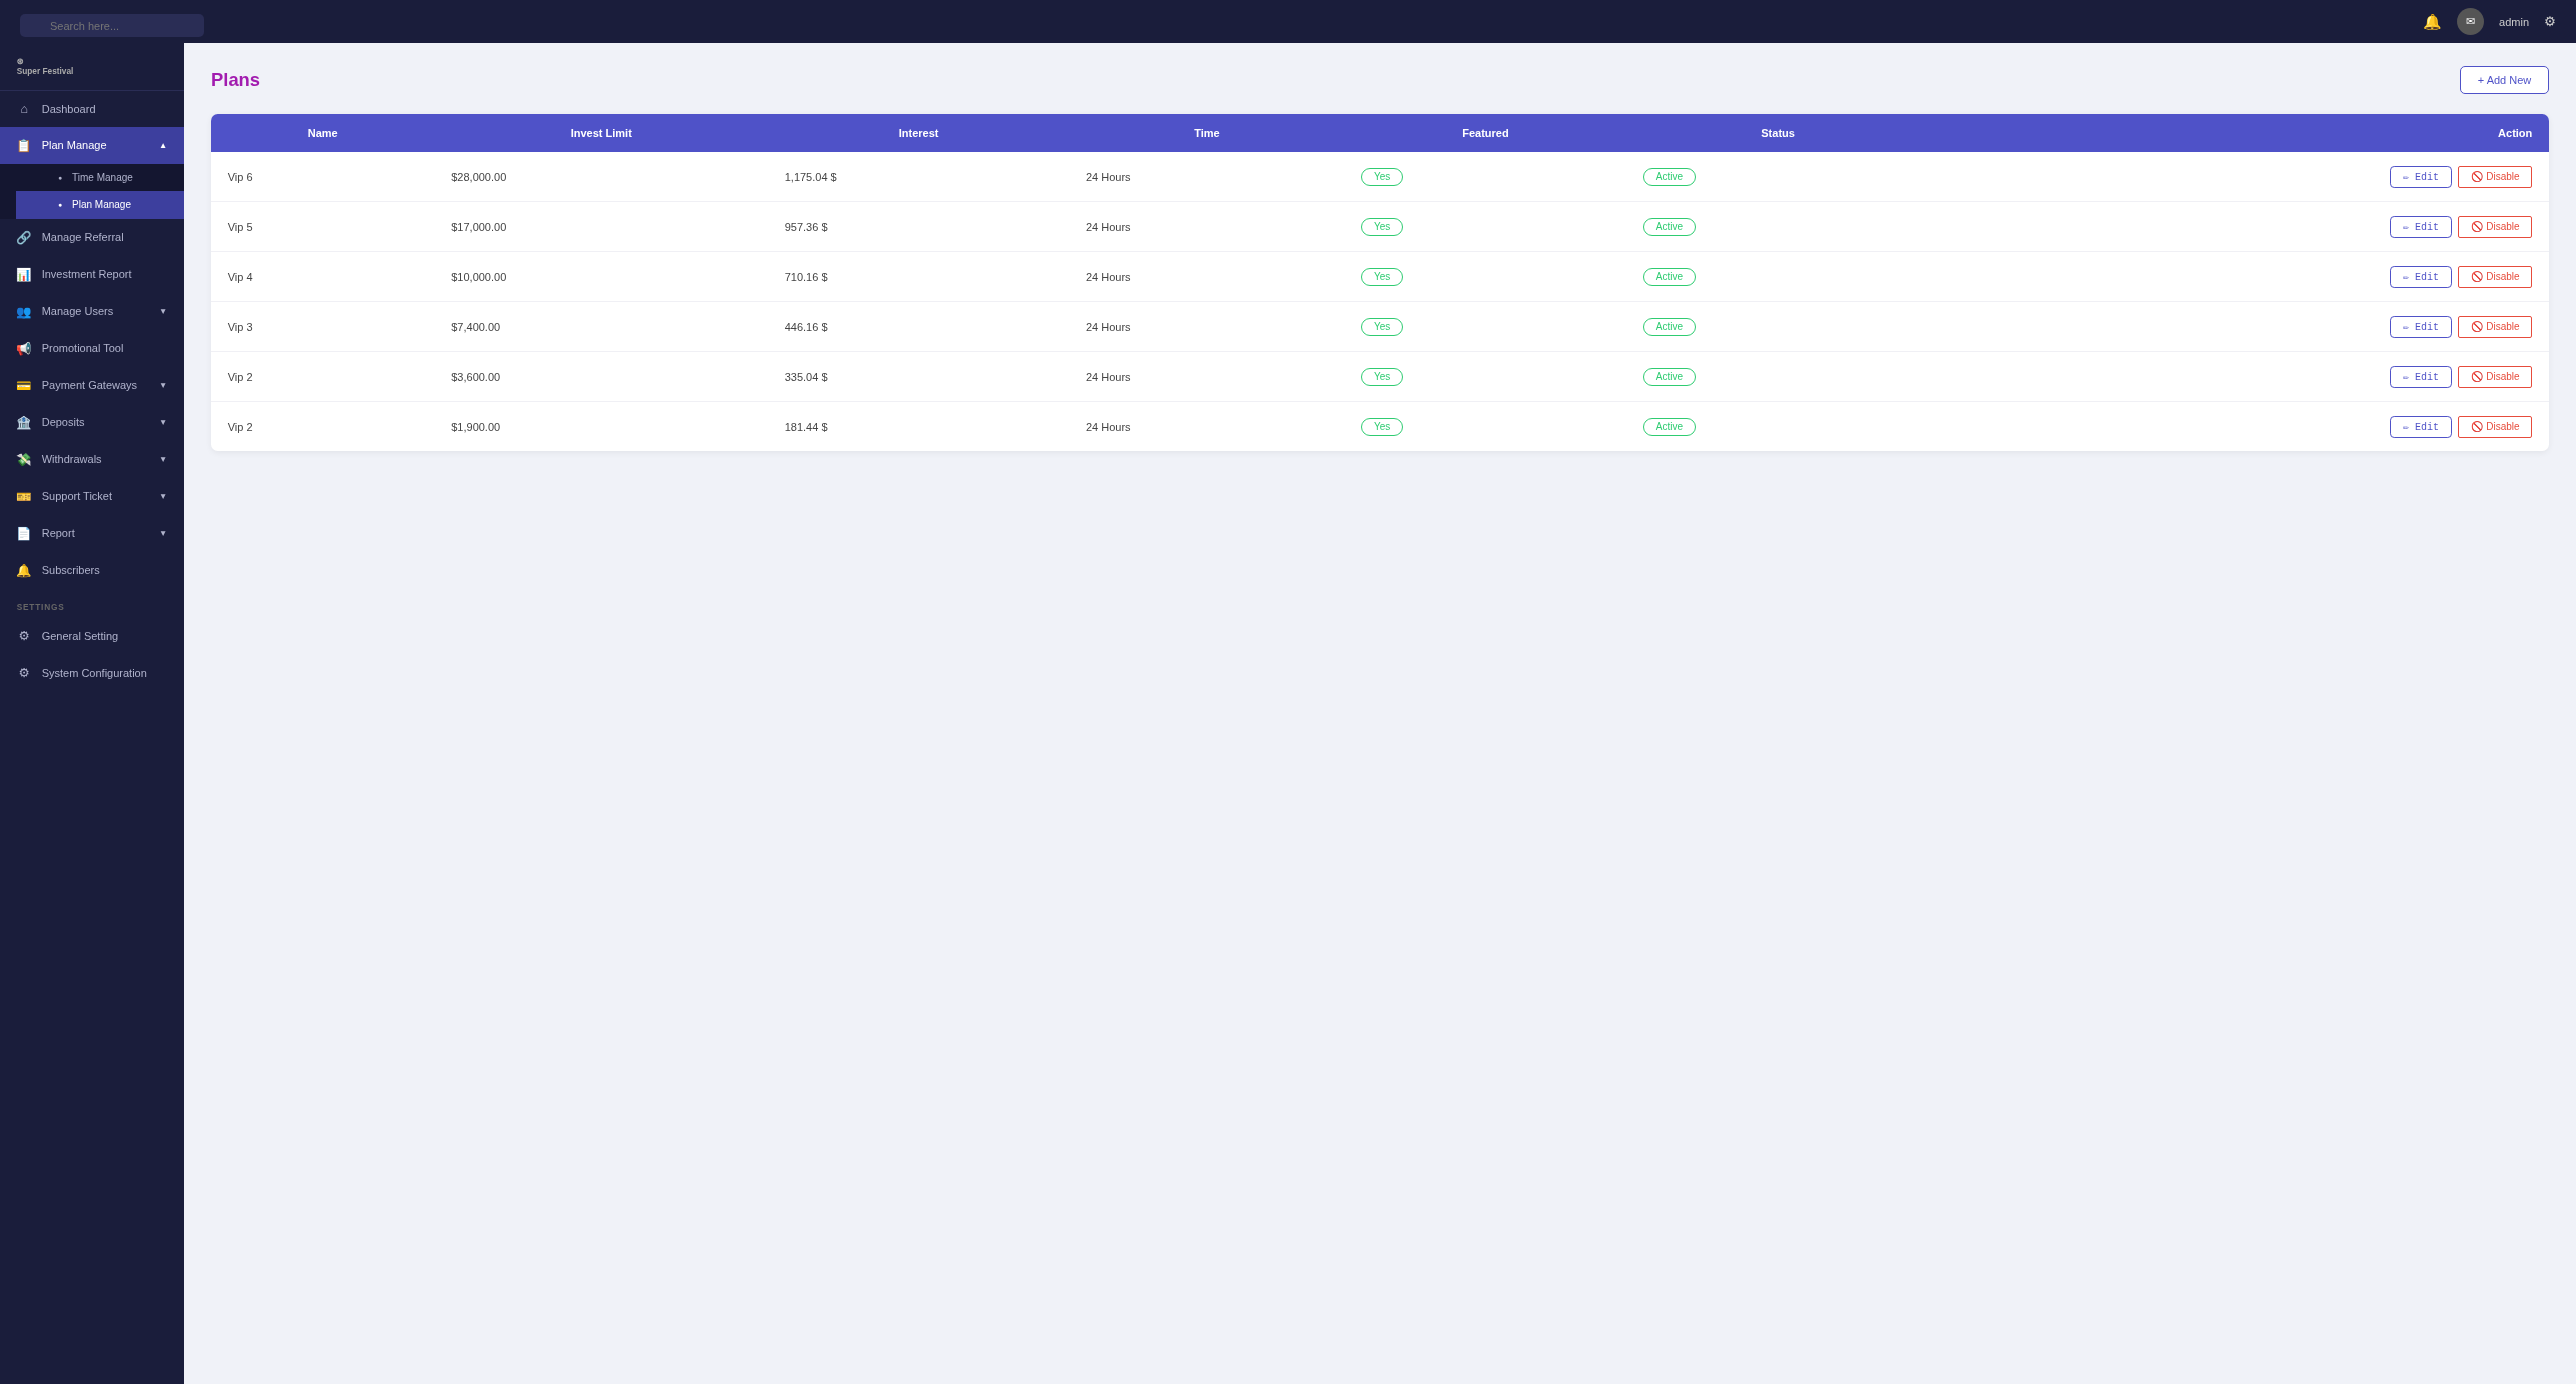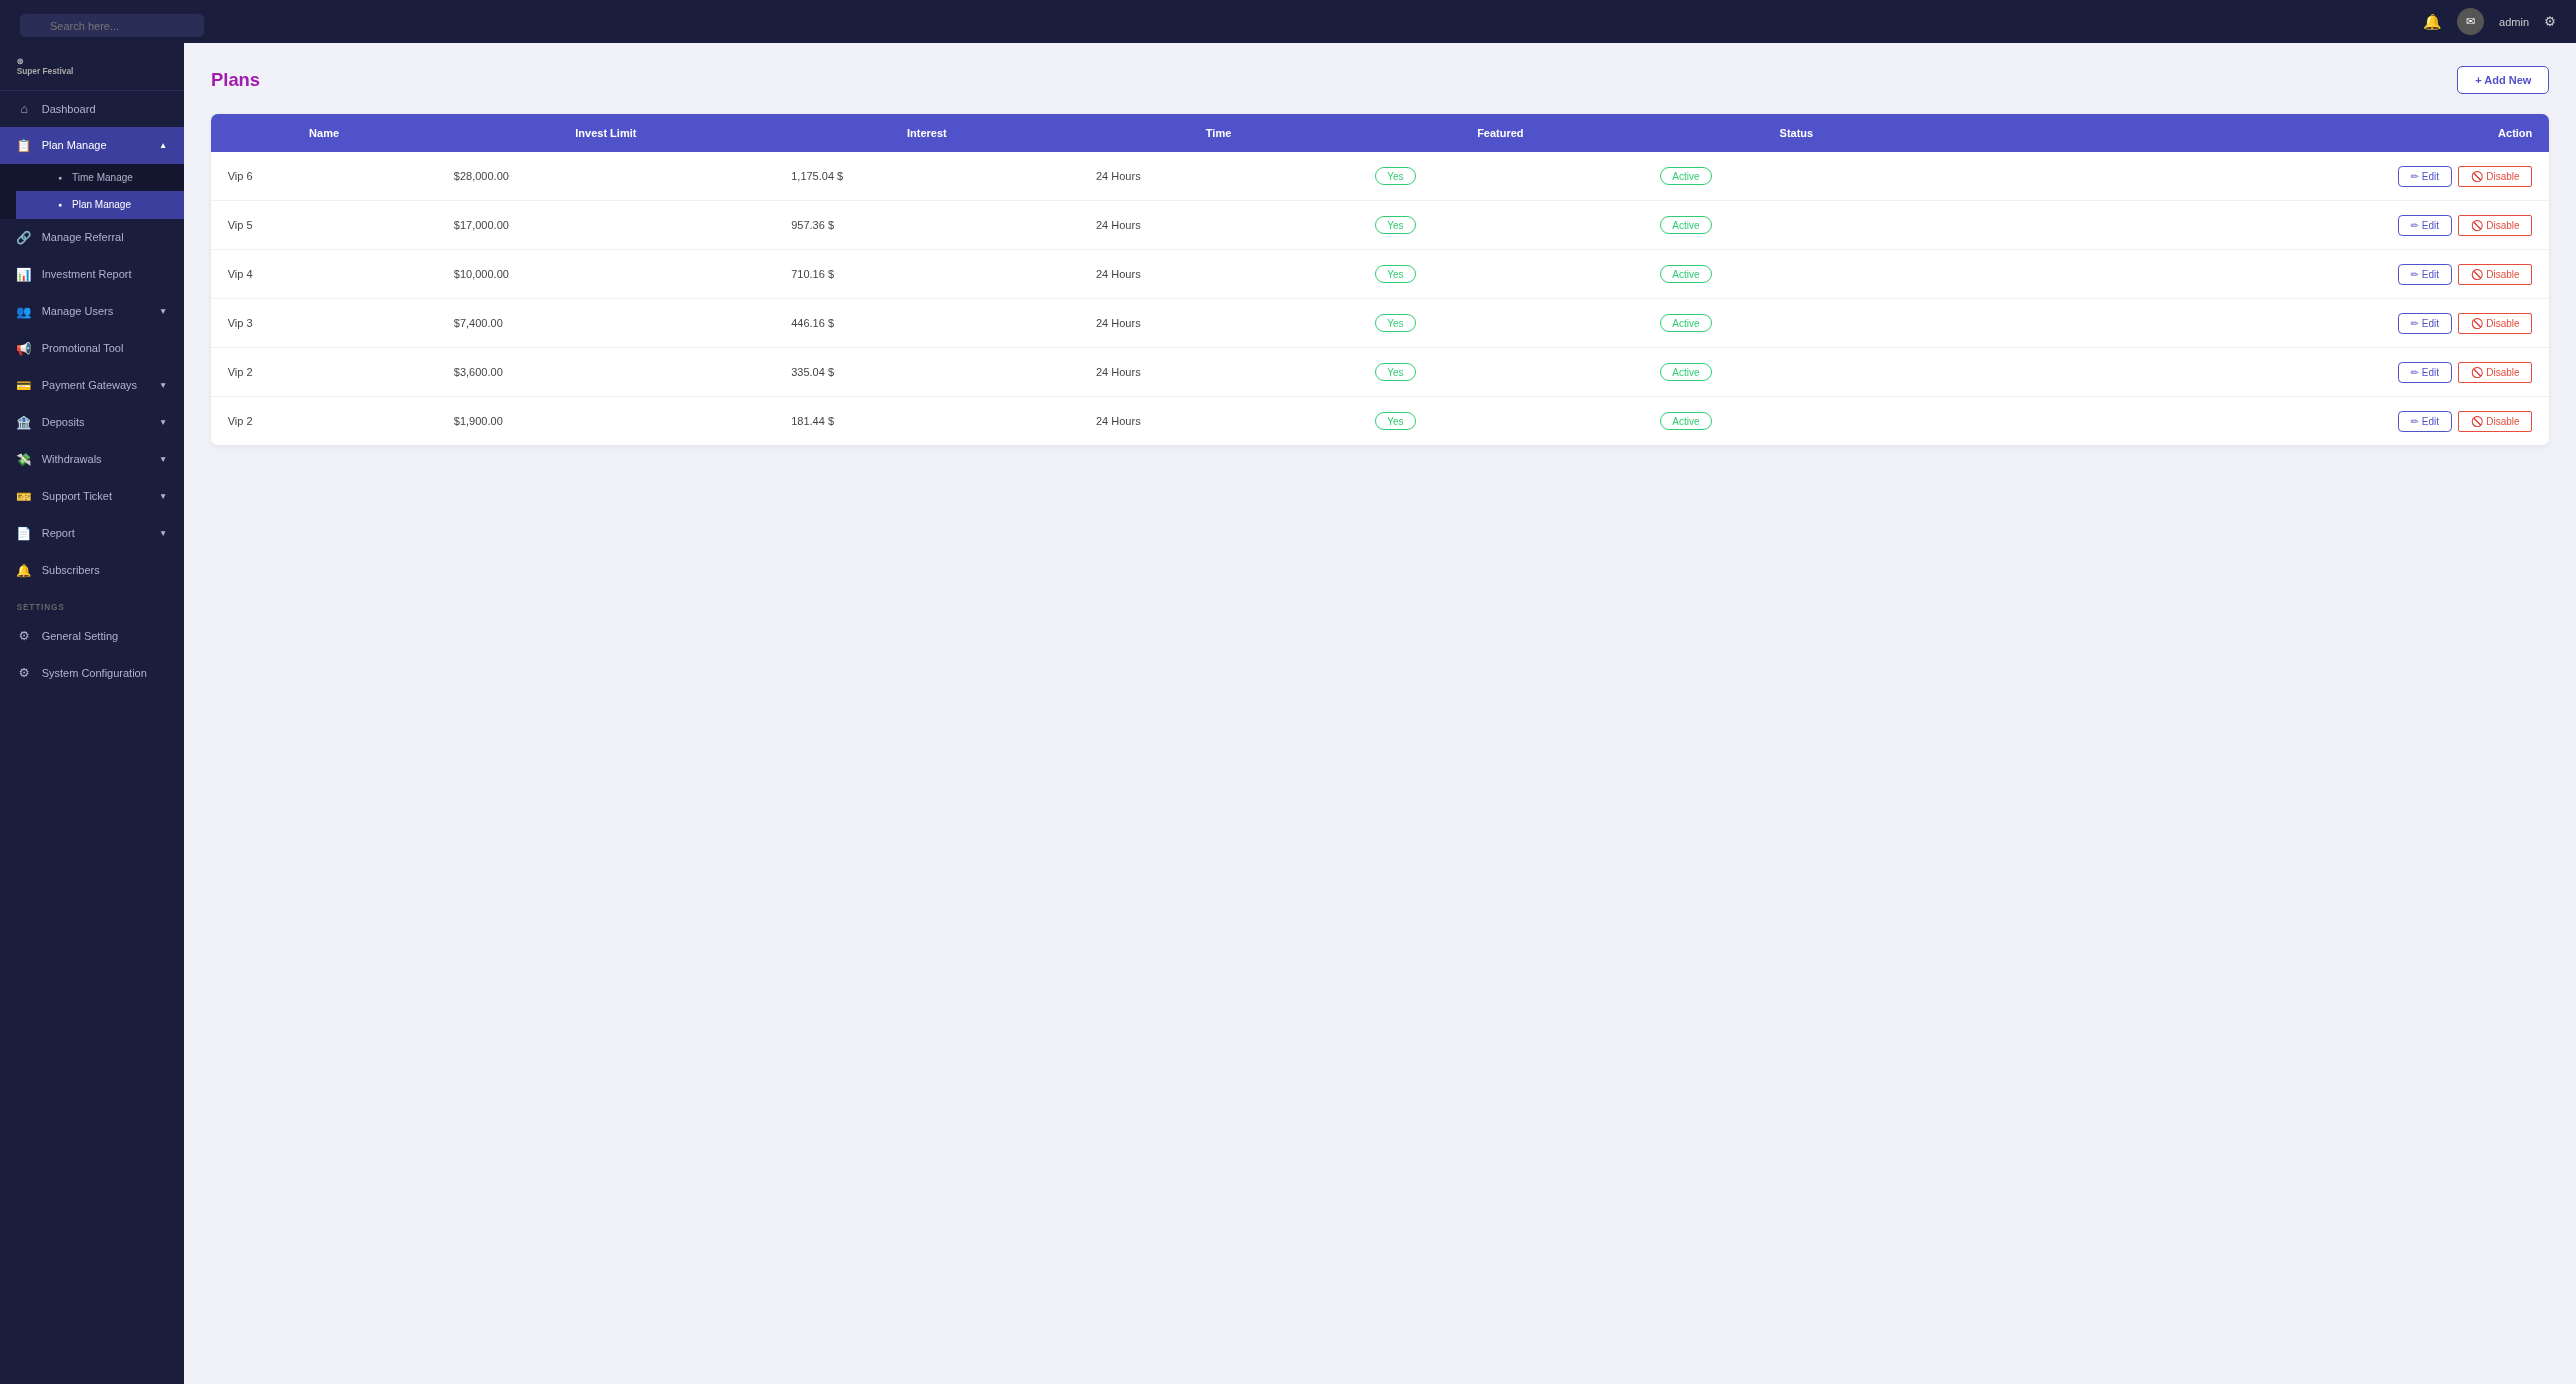--- a/index.html
+++ b/index.html
@@ -113,21 +113,21 @@
     }
     .page-title { font-size: 18.4px; font-weight: 700; color: #a21caf; }
     .add-btn {
       background: #fff;
       border: 1.3px solid #4f52c8;
       color: #4f52c8;
       padding: 6.7px 16.7px;
       border-radius: 5px;
       font-size: 11px;
       cursor: pointer;
-      font-weight: 700;
+      font-weight: 400;
       display: flex;
       align-items: center;
       gap: 5px;
     }
 
     
     .table-container {
       background: #fff;
       border-radius: 6.7px;
       overflow: hidden;
@@ -172,20 +172,21 @@
       padding: 4.2px 11.7px;
       border: 1.3px solid #4f52c8;
       color: #4f52c8;
       background: transparent;
       border-radius: 4.2px;
       font-size: 10px;
       cursor: pointer;
       display: flex;
       align-items: center;
       gap: 3.3px;
+      font-family: Liberation Mono, monospace;
     }
     .btn-disable {
       padding: 4.2px 11.7px;
       border: 1.3px solid #e74c3c;
       color: #e74c3c;
       background: transparent;
       border-radius: 2px;
       font-size: 10px;
       cursor: pointer;
       display: flex;

